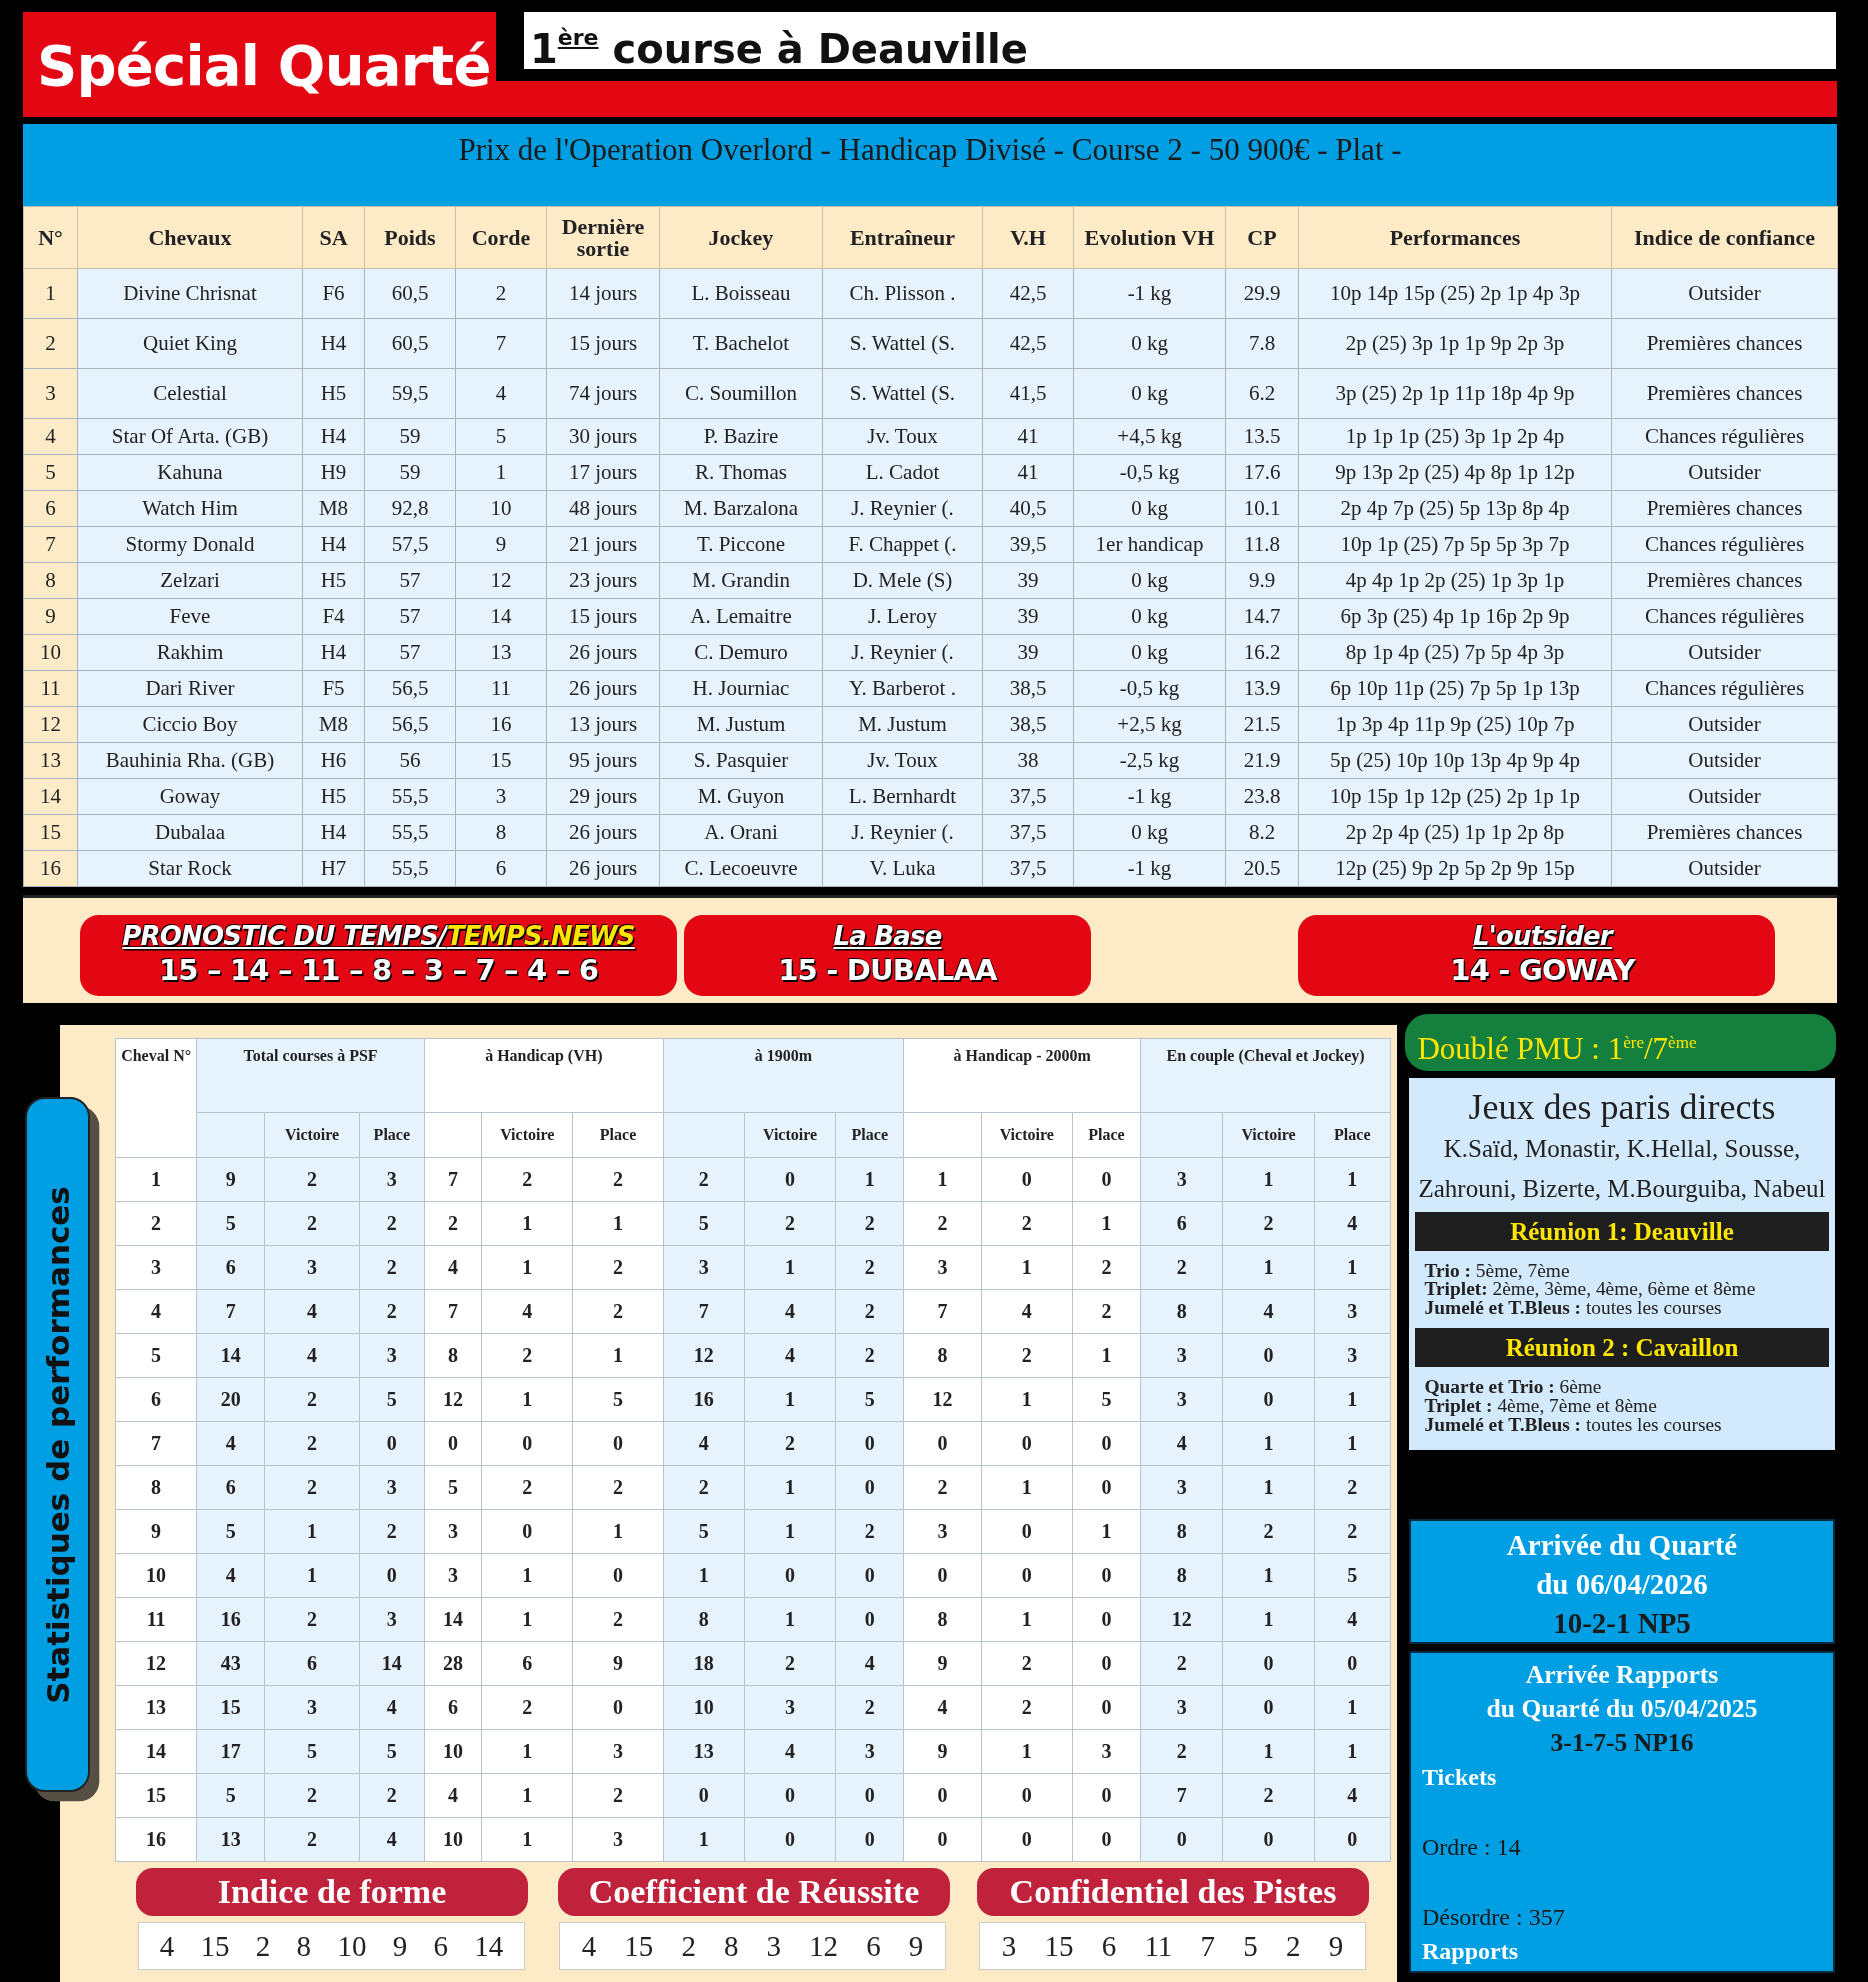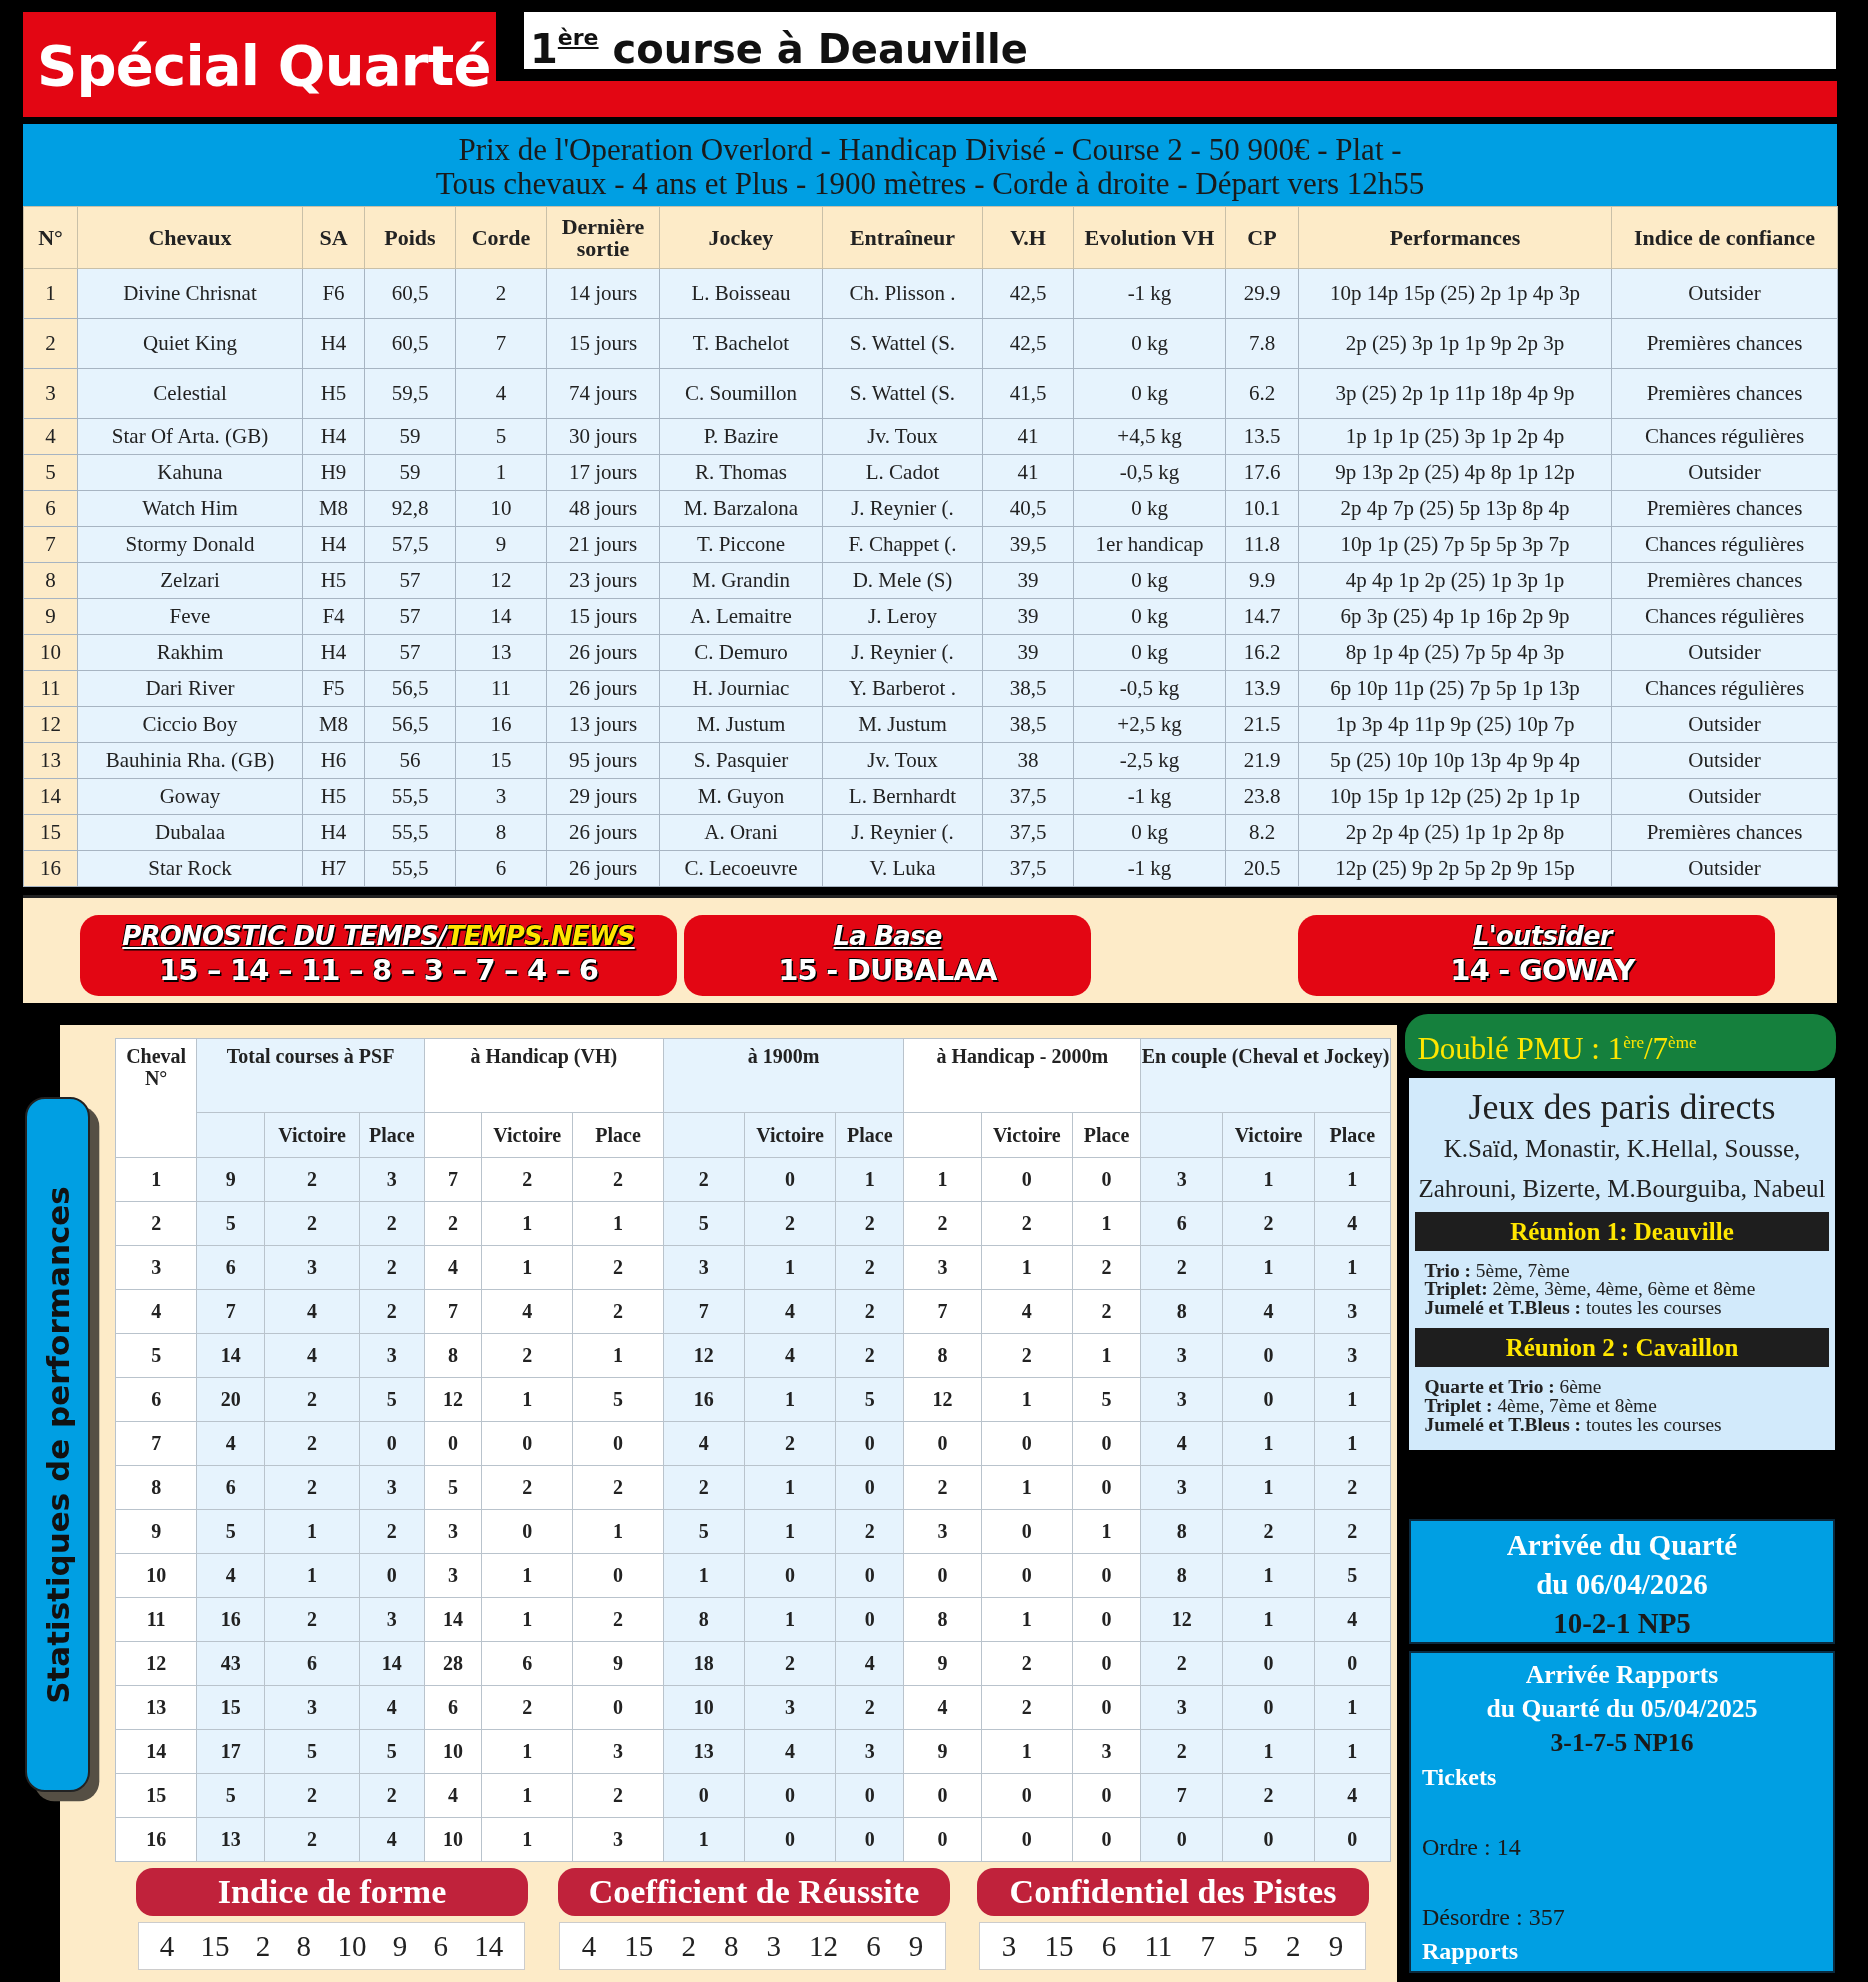--- a/index.html
+++ b/index.html
@@ -30,21 +30,21 @@
   .pill .lbl { font-size: 26px; font-style: italic; text-decoration: underline; margin-top: 6.2px; line-height: 31px; text-shadow: 1.5px 1.5px 0 #000, -0.8px -0.8px 0 #000; letter-spacing: -0.8px; }
   .pill .lbl .yel { color: #ffe600; }
   .pill .val { font-size: 29px; line-height: 36px; text-shadow: 1.5px 1.5px 0 #000, -0.8px -0.8px 0 #000; letter-spacing: -0.8px; }
 
   
   .stats-bg { position: absolute; left: 60px; top: 1025px; width: 1337px; height: 957px; background: #fdebc8; }
   .side-tab { position: absolute; left: 25px; top: 1097px; width: 65px; height: 695px; background: #009fe3; border: 2.3px solid #222; border-radius: 20px; box-shadow: 9.3px 9.3px 0 #554f44; }
   .side-tab span { position: absolute; left: 50%; top: 50%; transform: translate(-50%,-50%) rotate(-90deg); white-space: nowrap; font-family: "DejaVu Sans", sans-serif; font-weight: bold; font-size: 31px; color: #111; }
 
   table.stats { position: absolute; left: 115px; top: 1038px; width: 1276px; border-collapse: collapse; table-layout: fixed; }
-  table.stats th { font-weight: bold; font-size: 20px; line-height: 22px; vertical-align: top; padding-top: 6.2px; border: 0.8px solid #b9c3cc; color: #222; }
+  table.stats th { font-weight: bold; font-size: 16px; line-height: 22px; vertical-align: top; padding-top: 6.2px; border: 0.8px solid #b9c3cc; color: #222; }
   table.stats th.sub { vertical-align: middle; padding-top: 0; height: 45px; }
   table.stats td { font-weight: bold; font-size: 20px; text-align: center; border: 0.8px solid #b9c3cc; height: 44px; color: #222; }
   .w { background: #fff; }
   .b { background: #e6f3fd; }
 
   .sec-pill { position: absolute; top: 1868px; height: 48px; background: #c0223b; border-radius: 17px; color: #fff; text-align: center; font-size: 34px; line-height: 48px; font-weight: bold; }
   .sec-box { position: absolute; top: 1922px; height: 48px; background: #fff; border: 0.8px solid #ccc; display: flex; justify-content: space-around; align-items: center; font-size: 29px; color: #222; padding: 0 7.7px; }
 
   
   .double { position: absolute; left: 1405px; top: 1014px; width: 431px; height: 57px; background: #15803d; border-radius: 23px; color: #ffe600; font-size: 31px; line-height: 57px; padding-left: 12.4px; }
@@ -66,21 +66,20 @@
 <body>
 
 <div class="hdr-red"></div>
 <div class="hdr-title">Spécial Quarté</div>
 <div class="hdr-black"></div>
 <div class="hdr-white"></div>
 <div class="hdr-course"><span>1</span><sup>ère</sup> <span>course à Deauville</span></div>
 
 <div class="race-band">
   <div>Prix de l'Operation Overlord  - Handicap Divisé - Course 2 - 50 900€ - Plat -</div>
-  <div>Tous chevaux - 4 ans et Plus - 1900 mètres - Corde à droite - Départ vers 12h55</div>
 </div>
 
 <table class="main">
   <colgroup>
     <col style="width:54px">
       <col style="width:225px">
       <col style="width:62px">
       <col style="width:91px">
       <col style="width:91px">
       <col style="width:113px">

